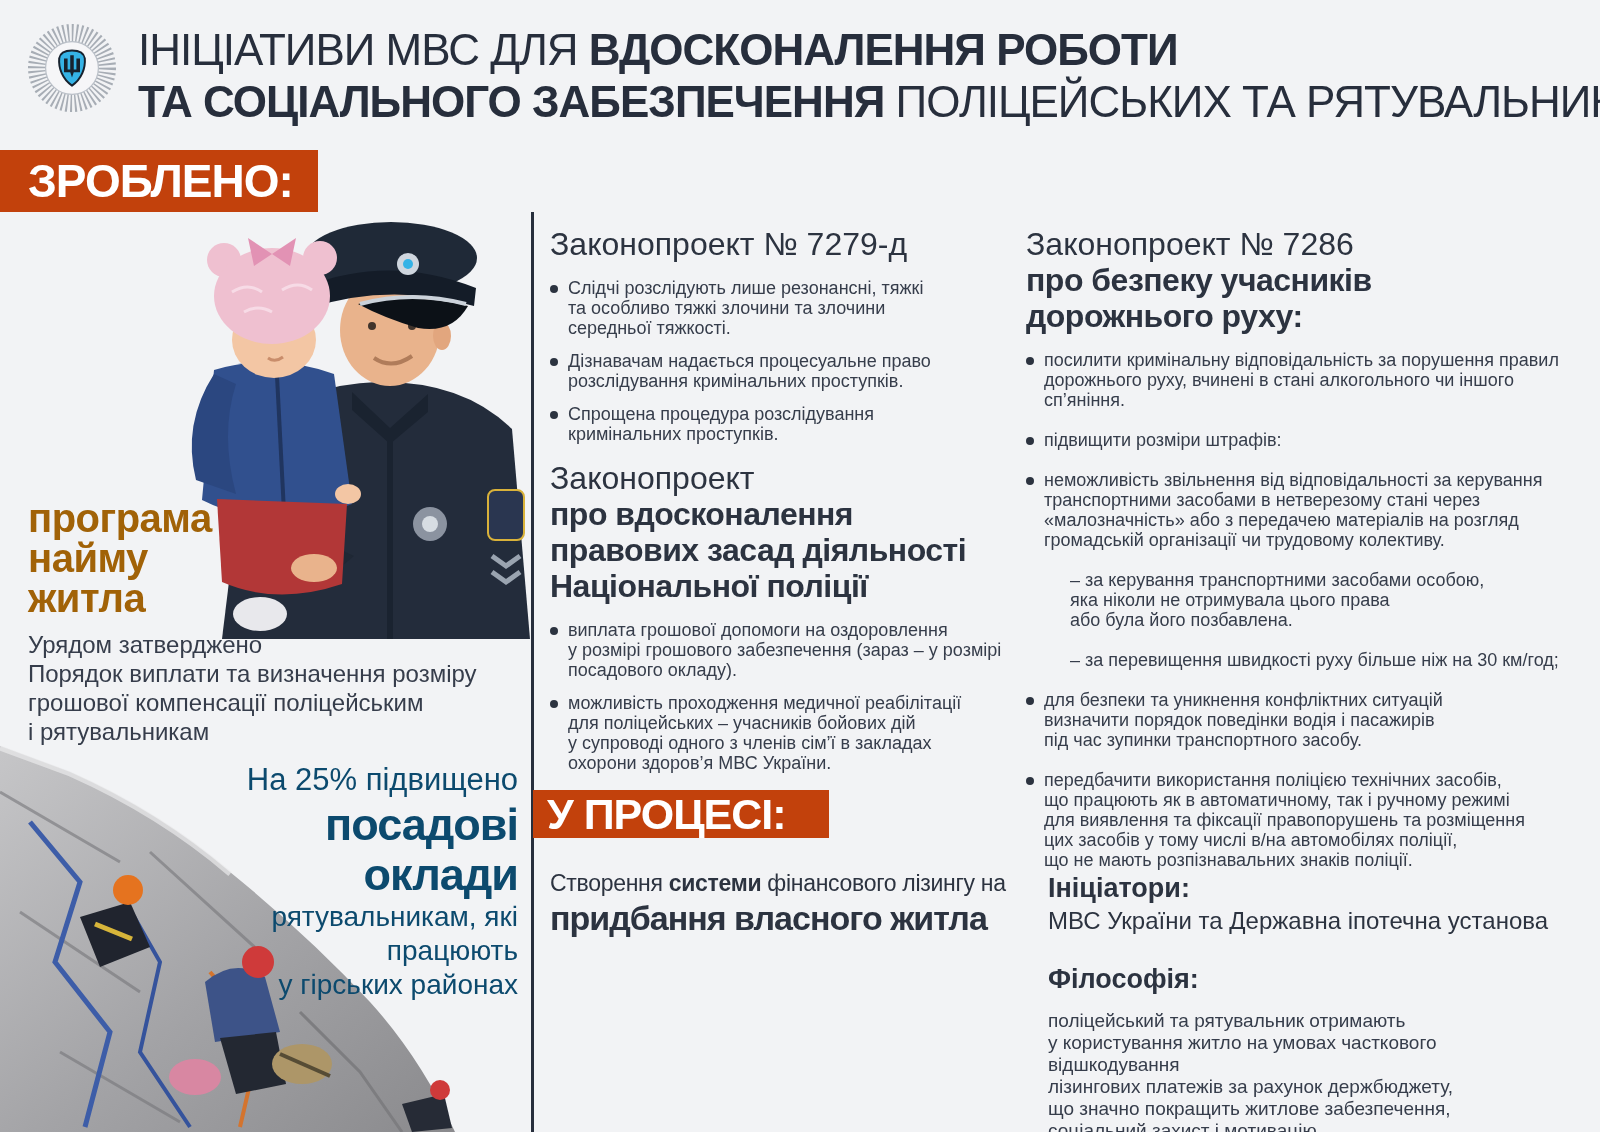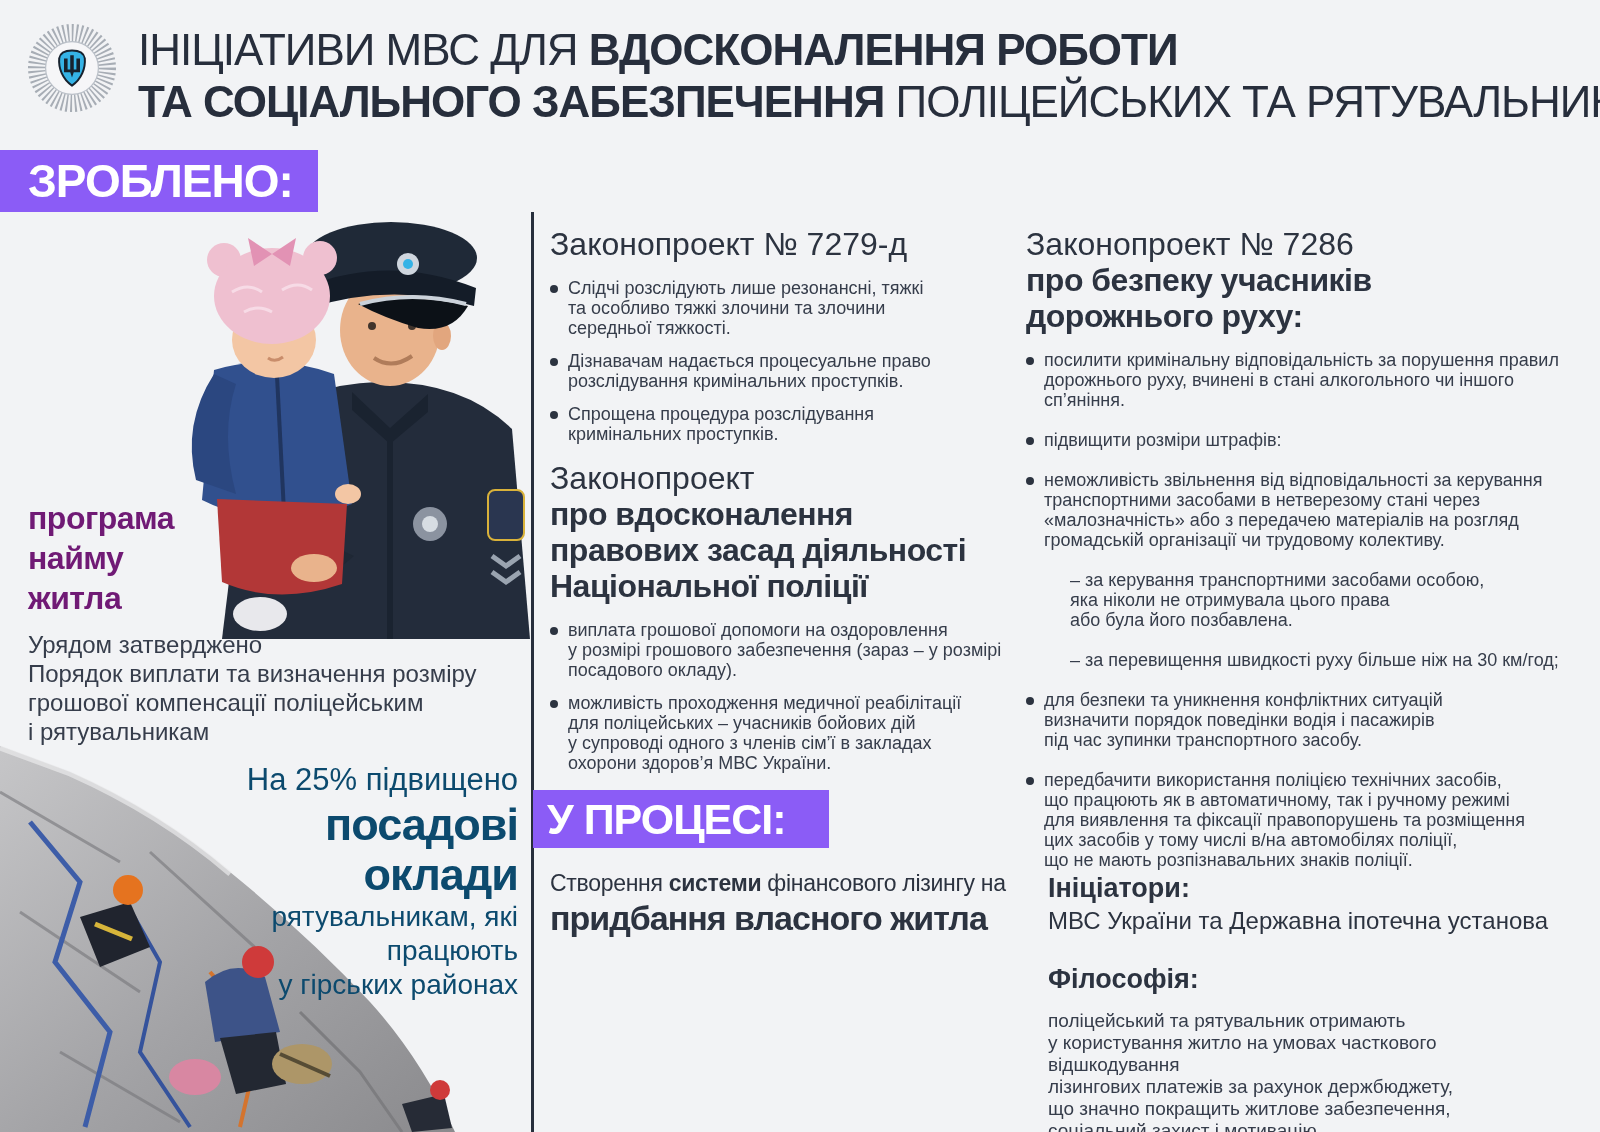--- a/index.html
+++ b/index.html
@@ -5,31 +5,31 @@
   html,body{margin:0;padding:0;}
   body{font-family:"Liberation Sans","DejaVu Sans",sans-serif;background:#e8e9eb;}
   .poster{position:relative;width:1600px;height:1132px;background:#f2f3f5;overflow:hidden;margin:0 auto;}
 
   
   .logo{position:absolute;left:24px;top:20px;width:96px;height:96px;}
   .title{position:absolute;left:138px;top:24px;color:#272e3c;font-size:44px;line-height:52px;letter-spacing:-1px;white-space:nowrap;}
   .title b{font-weight:700;}
 
   
-  .bar{position:absolute;background:#8b5cf6;color:#ffffff;font-weight:700;letter-spacing:-1px;display:flex;align-items:center;}
+  .bar{position:absolute;background:#c2410c;color:#ffffff;font-weight:700;letter-spacing:-1px;display:flex;align-items:center;}
   .bar-done{left:0;top:150px;width:290px;height:62px;font-size:46px;padding-left:28px;}
   .bar-leg{left:525px;top:150px;width:637px;height:62px;font-size:46px;padding-left:16px;}
-  .bar-proc{left:533px;top:790px;width:282px;height:58px;font-size:43px;padding-left:14px;}
+  .bar-proc{left:533px;top:790px;width:282px;height:48px;font-size:43px;padding-left:14px;}
 
   .vline{position:absolute;left:531px;top:212px;width:3px;height:920px;background:#272e3c;}
 
   
   .photo-police{position:absolute;left:162px;top:194px;width:370px;height:445px;}
   .photo-rescue{position:absolute;left:0;top:732px;width:480px;height:400px;}
-  .program-title{position:absolute;left:28px;top:498px;font-size:32px;font-weight:700;line-height:40px;color:#701a75;white-space:pre-line;letter-spacing:-0.5px;z-index:3;}
+  .program-title{position:absolute;left:28px;top:498px;font-size:40px;font-weight:700;line-height:40px;color:#a16207;white-space:pre-line;letter-spacing:-0.5px;z-index:3;}
   .program-text{position:absolute;left:28px;top:630px;font-size:24px;line-height:29px;color:#363d4b;white-space:pre-line;z-index:3;}
   .raise{position:absolute;left:160px;top:760px;width:358px;text-align:right;color:#0c4a6e;z-index:3;}
   .raise .r1{font-size:31px;line-height:40px;}
   .raise .r2{font-size:45px;line-height:50px;font-weight:700;letter-spacing:-1px;}
   .raise .r3{font-size:28px;line-height:34px;}
 
   
   .col{position:absolute;color:#363d4b;}
   .mid-col{left:550px;top:226px;width:462px;}
   .right-col{left:1026px;top:226px;width:560px;}

